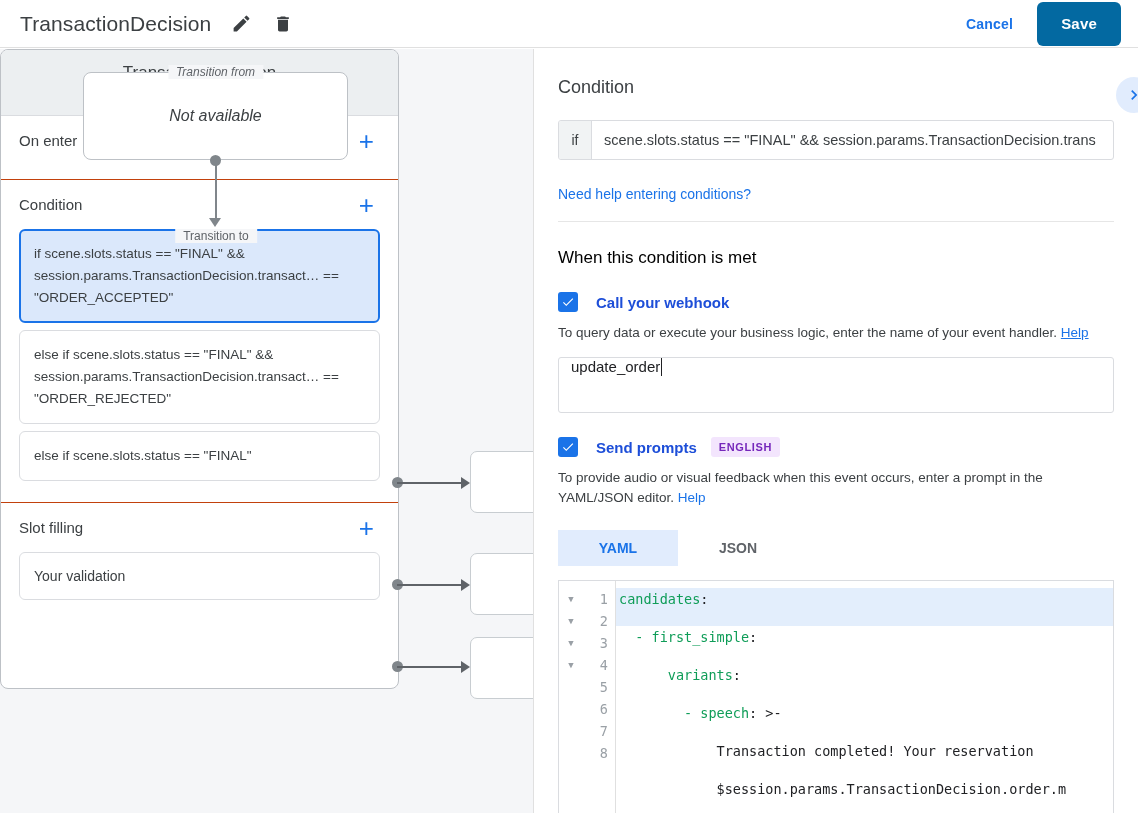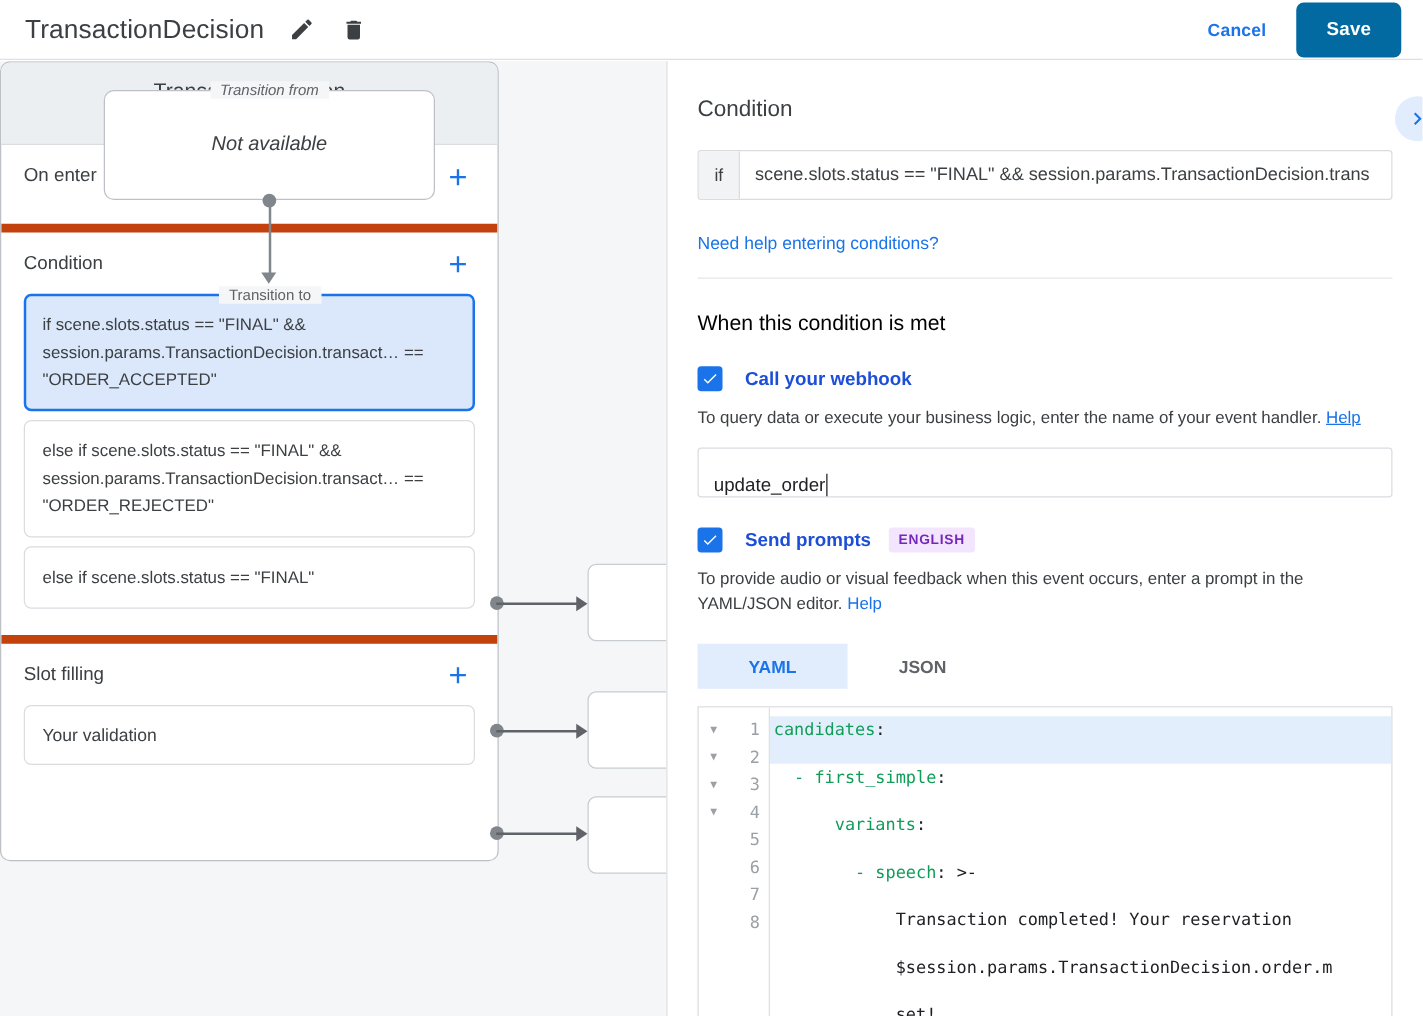--- a/index.html
+++ b/index.html
@@ -87,21 +87,21 @@
     overflow: hidden;
   }
   #node-to .to-header {
     height: 66px; background: #eceff1;
     display: flex; flex-direction: column; align-items: center; justify-content: center;
     border-bottom: 1px solid #dadce0;
   }
   .to-title { font-size: 17px; color: #3c4043; }
   .to-sub { font-size: 12px; color: #5f6368; margin-top: 5px; }
 
-  .section { border-bottom: 7px solid #c2410c; padding: 0 18px 14px 18px; }
+  .section { border-bottom: 1px solid #c2410c; padding: 0 18px 14px 18px; }
   .section:last-child { border-bottom: none; }
   .section-head {
     display: flex; align-items: center; justify-content: space-between;
     height: 49px;
   }
   .section-title { font-size: 15px; color: #3c4043; }
   .plus {
     color: #1a73e8; font-size: 26px; line-height: 1; font-weight: 300;
     cursor: pointer; padding: 2px 6px;
   }
@@ -176,23 +176,23 @@
   }
   .chk-label { margin-left: 18px; font-size: 15px; font-weight: bold; color: #1d4ed8; }
   .badge {
     margin-left: 14px; background: #f3e5fd; color: #7627bb;
     font-size: 11px; font-weight: bold; letter-spacing: 0.6px;
     padding: 4px 8px; border-radius: 3px;
   }
   .desc { margin-top: 11px; font-size: 13.5px; color: #3c4043; line-height: 20px; }
 
   .text-input {
-    margin-top: 14px; width: 100%; height: 40px;
+    margin-top: 14px; width: 100%; height: 56px;
     border: 1px solid #dadce0; border-radius: 3px;
-    display: flex; align-items: flex-end; padding-left: 12px;
+    display: flex; align-items: flex-start; padding-left: 12px;
     font-size: 15px; color: #202124; cursor: text;
   }
   .caret {
     display: inline-block; width: 1px; height: 18px; background: #202124;
     margin-left: 1px;
   }
 
   .tabs { display: flex; margin-top: 22px; }
   .tab {
     width: 120px; height: 36px; display: flex; align-items: center; justify-content: center;

